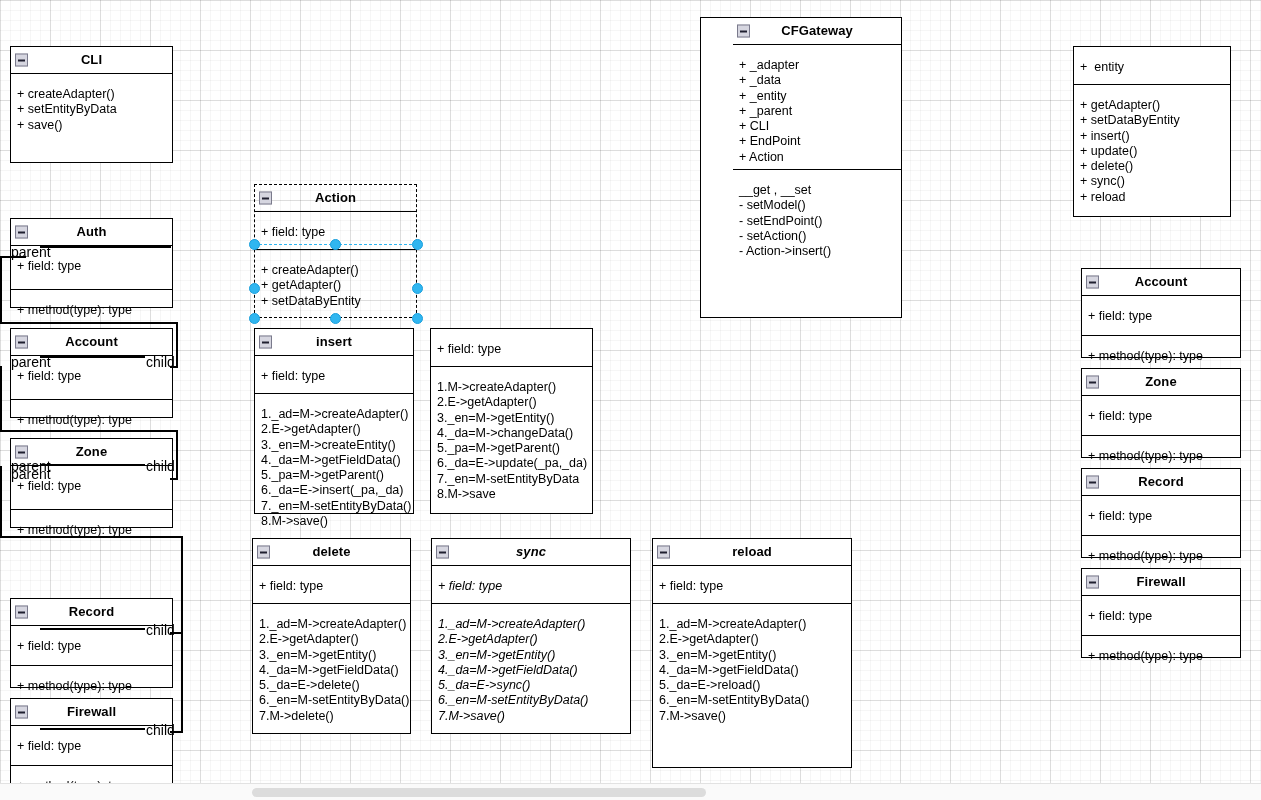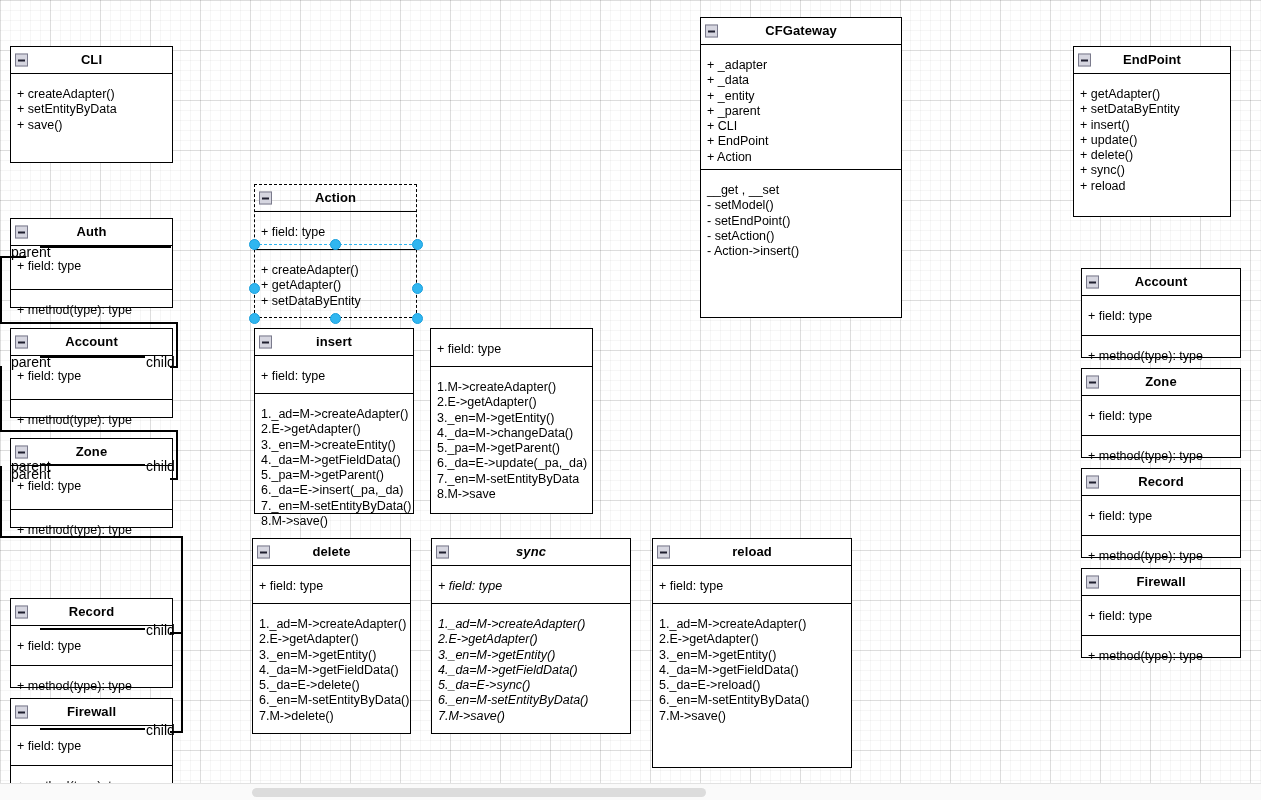--- a/index.html
+++ b/index.html
@@ -182,21 +182,21 @@
         </div>
         <div class="sect bordered" style="height: 30px;">
           <div class="row">+ field: type</div>
         </div>
         <div class="sect">
           <div class="row">+ createAdapter()</div>
           <div class="row">+ getAdapter()</div>
           <div class="row">+ setDataByEntity</div>
         </div>
       </div>
-      <div class="uml" style="left: 700px; top: 17px; width: 202px; height: 301px;">
+      <div class="uml" style="left: 700px; top: 17px; width: 202px; height: 301px; padding-left: 32px;">
         <div class="title-bar">
           <div class="collapse-icon">
             <i></i>
           </div>
           <div class="title">CFGateway</div>
         </div>
         <div class="sect bordered" style="height: 117px;">
           <div class="row">+ _adapter</div>
           <div class="row">+ _data</div>
           <div class="row">+ _entity</div>
@@ -207,25 +207,22 @@
         </div>
         <div class="sect">
           <div class="row">__get , __set</div>
           <div class="row">- setModel()</div>
           <div class="row">- setEndPoint()</div>
           <div class="row">- setAction()</div>
           <div class="row">- Action-&gt;insert()</div>
         </div>
       </div>
       <div class="uml" style="left: 1073px; top: 46px; width: 158px; height: 171px;">
-        <div class="title-bar">
-          <div class="collapse-icon">
-            <i></i>
-          </div>
-          <div class="title">EndPoint</div>
+        <div class="sect bordered" style="height: 30px;">
+          <div class="row">+  entity</div>
         </div>
         <div class="sect">
           <div class="row">+ getAdapter()</div>
           <div class="row">+ setDataByEntity</div>
           <div class="row">+ insert()</div>
           <div class="row">+ update()</div>
           <div class="row">+ delete()</div>
           <div class="row">+ sync()</div>
           <div class="row">+ reload</div>
         </div>

